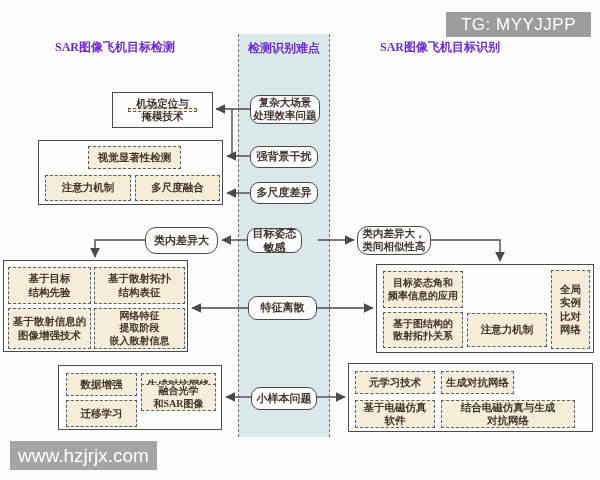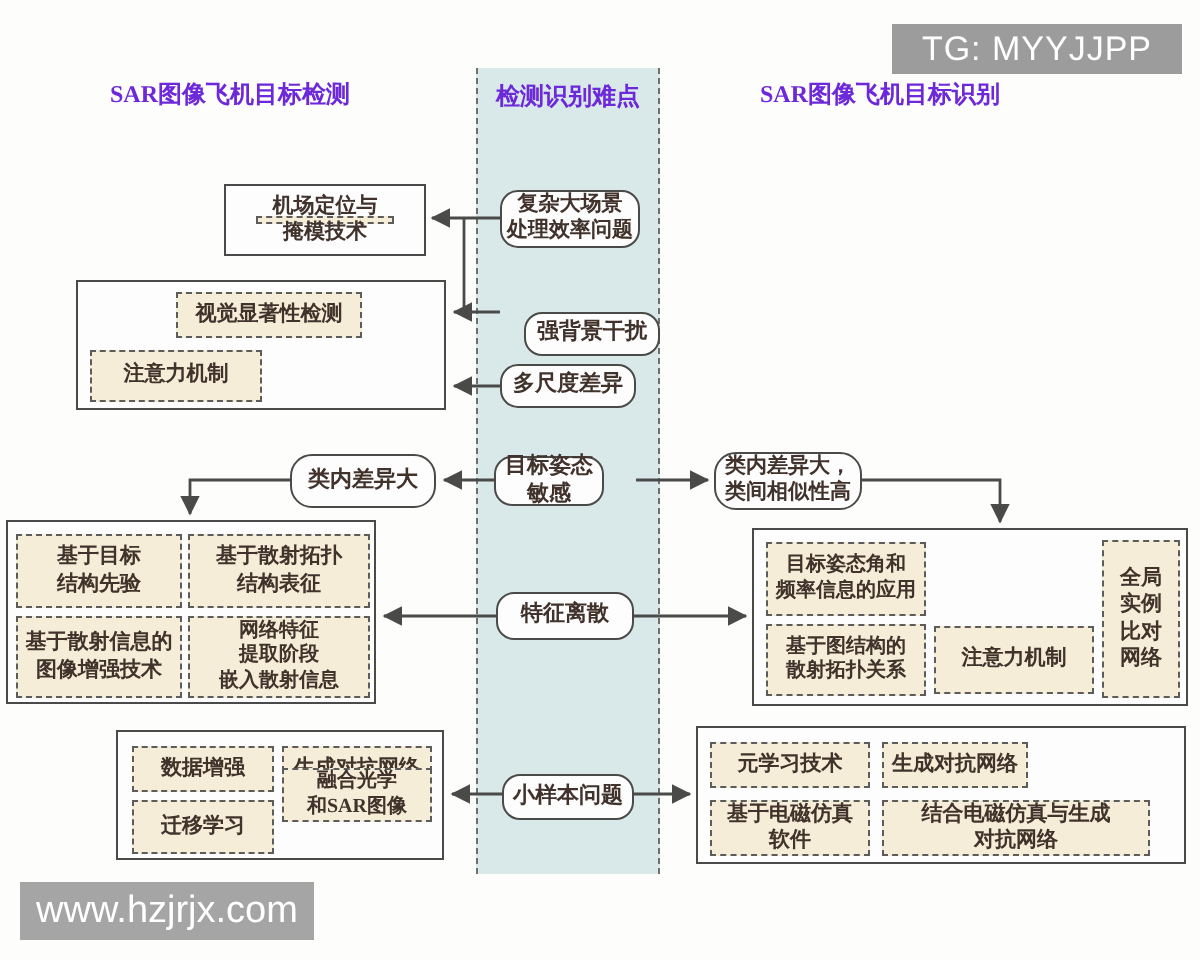--- a/index.html
+++ b/index.html
@@ -89,34 +89,35 @@
 <div class="abs banner" style="left:446px;top:12px;width:145px;height:25px;">
   <span>TG: MYYJJPP</span>
 </div>
 
 <div class="abs colhead" style="left:40px;top:40px;width:150px;">SAR图像飞机目标检测</div>
 <div class="abs colhead" style="left:238px;top:41px;width:92px;">检测识别难点</div>
 <div class="abs colhead" style="left:365px;top:40px;width:150px;">SAR图像飞机目标识别</div>
 
 <div class="abs pill ml" style="left:250px;top:95px;width:70px;height:29px;font-size:10.5px;">复杂大场景
 处理效率问题</div>
-<div class="abs pill" style="left:250px;top:156px;width:68px;height:22px;margin-left:12px;">强背景干扰</div>
+<div class="abs pill" style="left:250px;top:146px;width:68px;height:22px;">强背景干扰</div>
 <div class="abs pill" style="left:250px;top:182px;width:68px;height:22px;">多尺度差异</div>
 <div class="abs pill" style="left:247px;top:228px;width:55px;height:25px;">目标姿态敏感</div>
 <div class="abs pill" style="left:248px;top:296px;width:69px;height:24px;">特征离散</div>
 <div class="abs pill" style="left:251px;top:387px;width:66px;height:23px;">小样本问题</div>
 
 <div class="abs dbl-outer" style="left:112px;top:92px;width:101px;height:36px;">
   <div class="dbl-inner ml">机场定位与
 掩模技术</div>
 </div>
 
 <div class="abs cont" style="left:38px;top:140px;width:185px;height:65px;">
   <div class="abs tan" style="left:49px;top:5px;width:93px;height:23px;">视觉显著性检测</div>
   <div class="abs tan" style="left:6px;top:34px;width:86px;height:26px;">注意力机制</div>
+  <div class="abs tan" style="left:96px;top:34px;width:85px;height:26px;">多尺度融合</div>
 </div>
 
 <div class="abs pill big" style="left:145px;top:227px;width:73px;height:27px;">类内差异大</div>
 
 <div class="abs cont" style="left:3px;top:260px;width:185px;height:92px;">
   <div class="abs tan ml" style="left:4px;top:6px;width:83px;height:37px;">基于目标
 结构先验</div>
   <div class="abs tan ml" style="left:90px;top:6px;width:91px;height:37px;">基于散射拓扑
 结构表征</div>
   <div class="abs tan ml" style="left:4px;top:47px;width:83px;height:41px;">基于散射信息的

